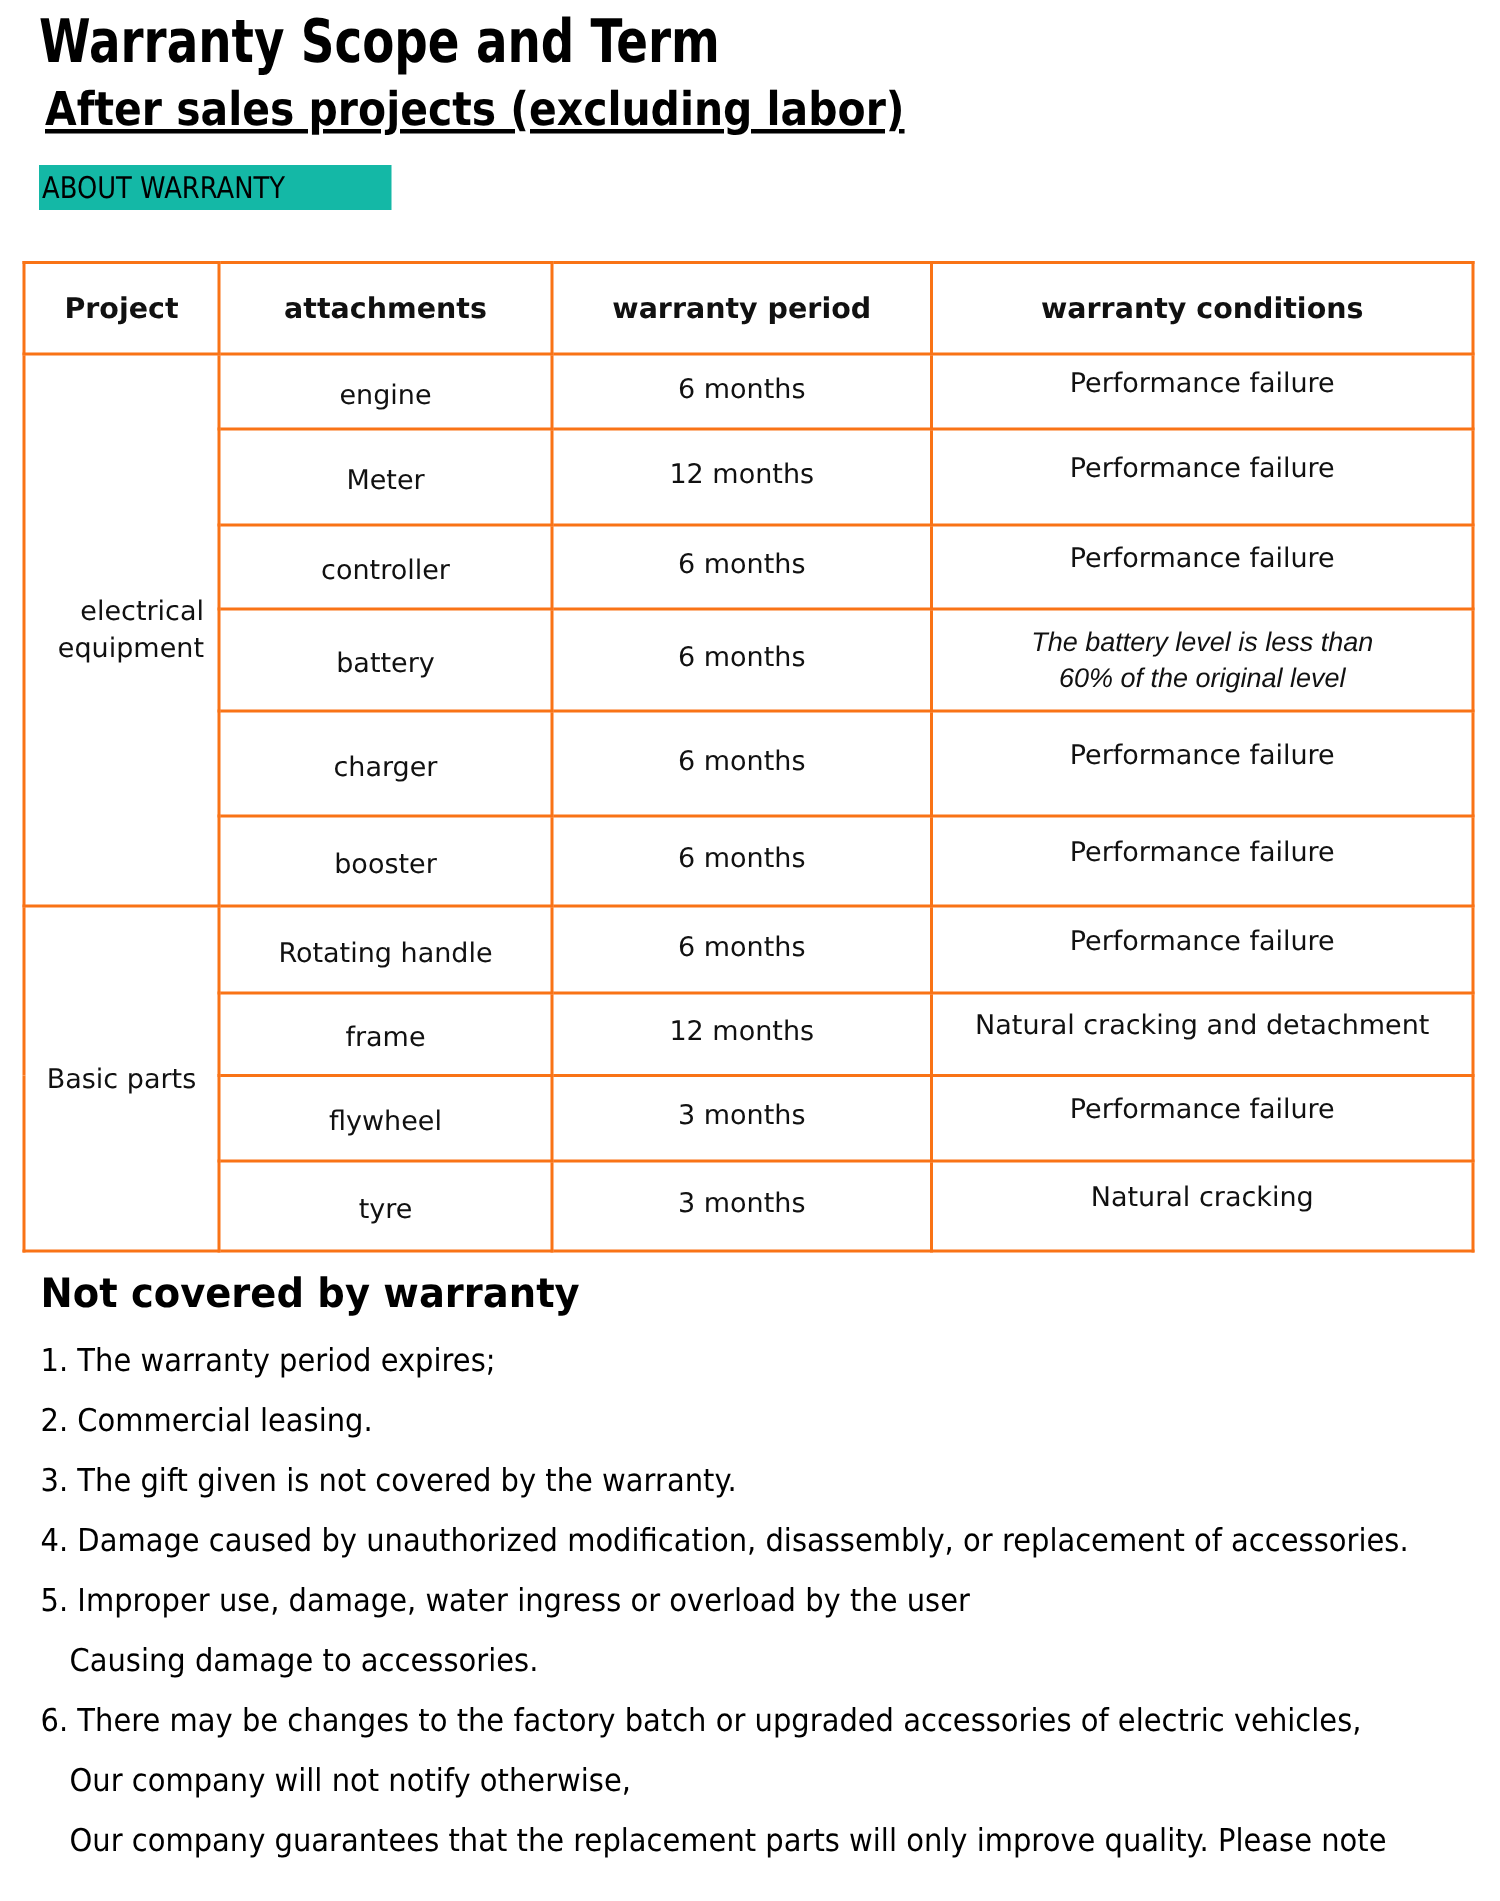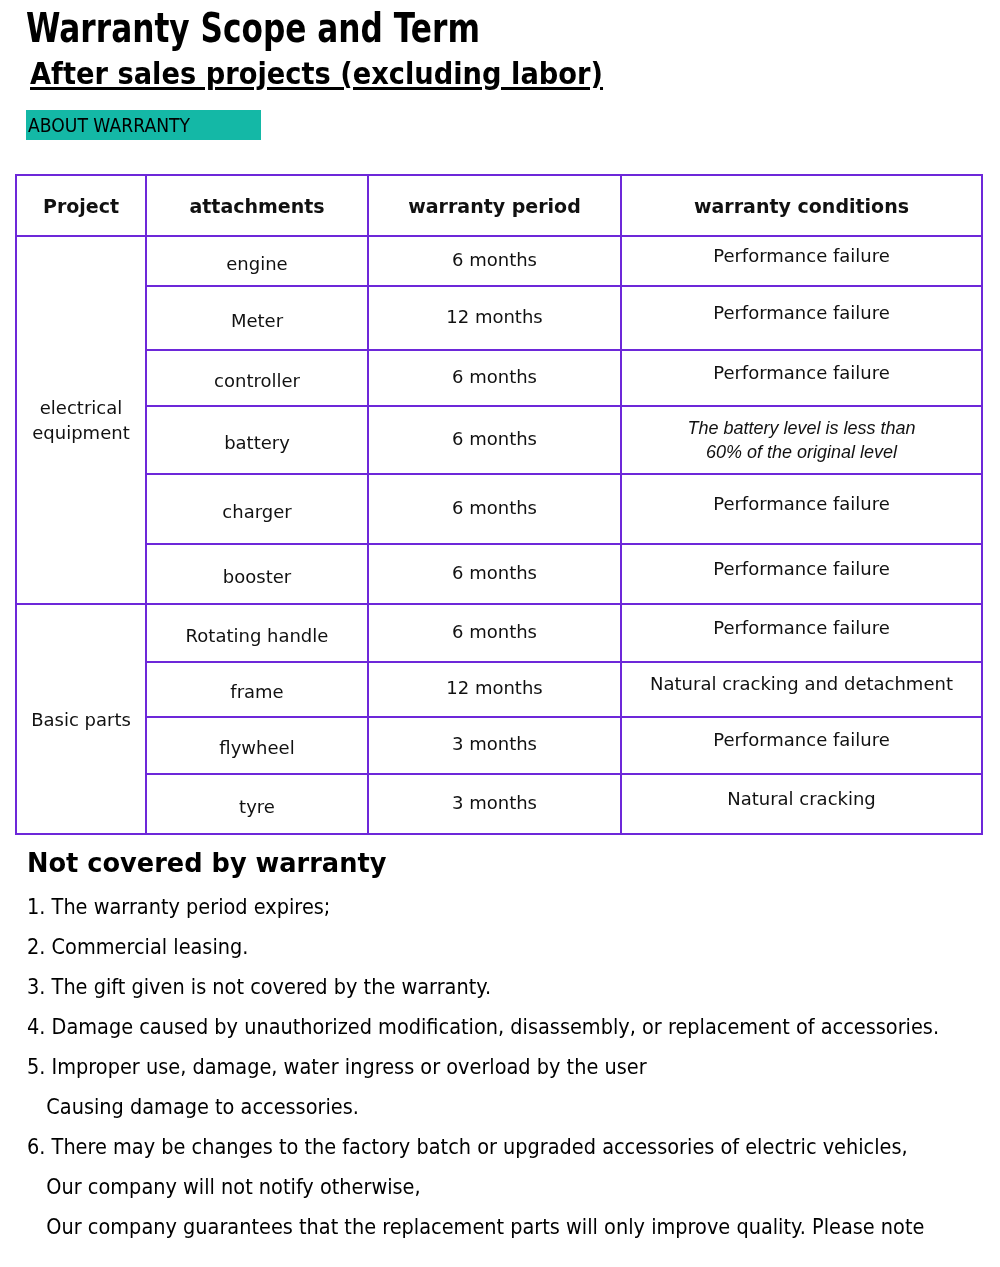--- a/index.html
+++ b/index.html
@@ -23,25 +23,25 @@
       white-space: nowrap; overflow: hidden;
     }
     .badge span { display: inline-block; transform: scaleX(0.86); transform-origin: left center; }
 
     table.wt {
       position: absolute; left: 15px; top: 174px; width: 968px;
       border-collapse: collapse; table-layout: fixed;
       font-family: "DejaVu Sans", sans-serif; font-size: 18px; color: #111;
     }
     table.wt td, table.wt th {
-      border: 2px solid #6d28d9; text-align: center; vertical-align: middle; padding: 0;
+      border: 2px solid #f97316; text-align: center; vertical-align: middle; padding: 0;
     }
     table.wt th { font-weight: bold; font-size: 19px; height: 59px; }
     .c1 { width: 130px; } .c2 { width: 222px; } .c3 { width: 253px; } .c4 { width: 361px; }
-    table.wt td .tx { display: inline-block; }
+    table.wt td .tx { display: inline-block; text-align: right; }
     td.cond .tx { position: relative; top: -6px; }
     td.period .tx { position: relative; top: -2px; }
     td.att .tx { position: relative; top: 2px; }
     td.cond.italic { font-family: "Liberation Sans", sans-serif; font-style: italic; font-size: 18px; line-height: 24px; margin-left: 32px; }
     td.grp { line-height: 25px; }
 
     .nc-title {
       position: absolute; left: 27px; top: 843px; margin: 0;
       font-family: "DejaVu Sans", sans-serif; font-weight: bold; font-size: 27px; line-height: 40px; white-space: nowrap;
       transform: scaleX(0.95); transform-origin: left top;

